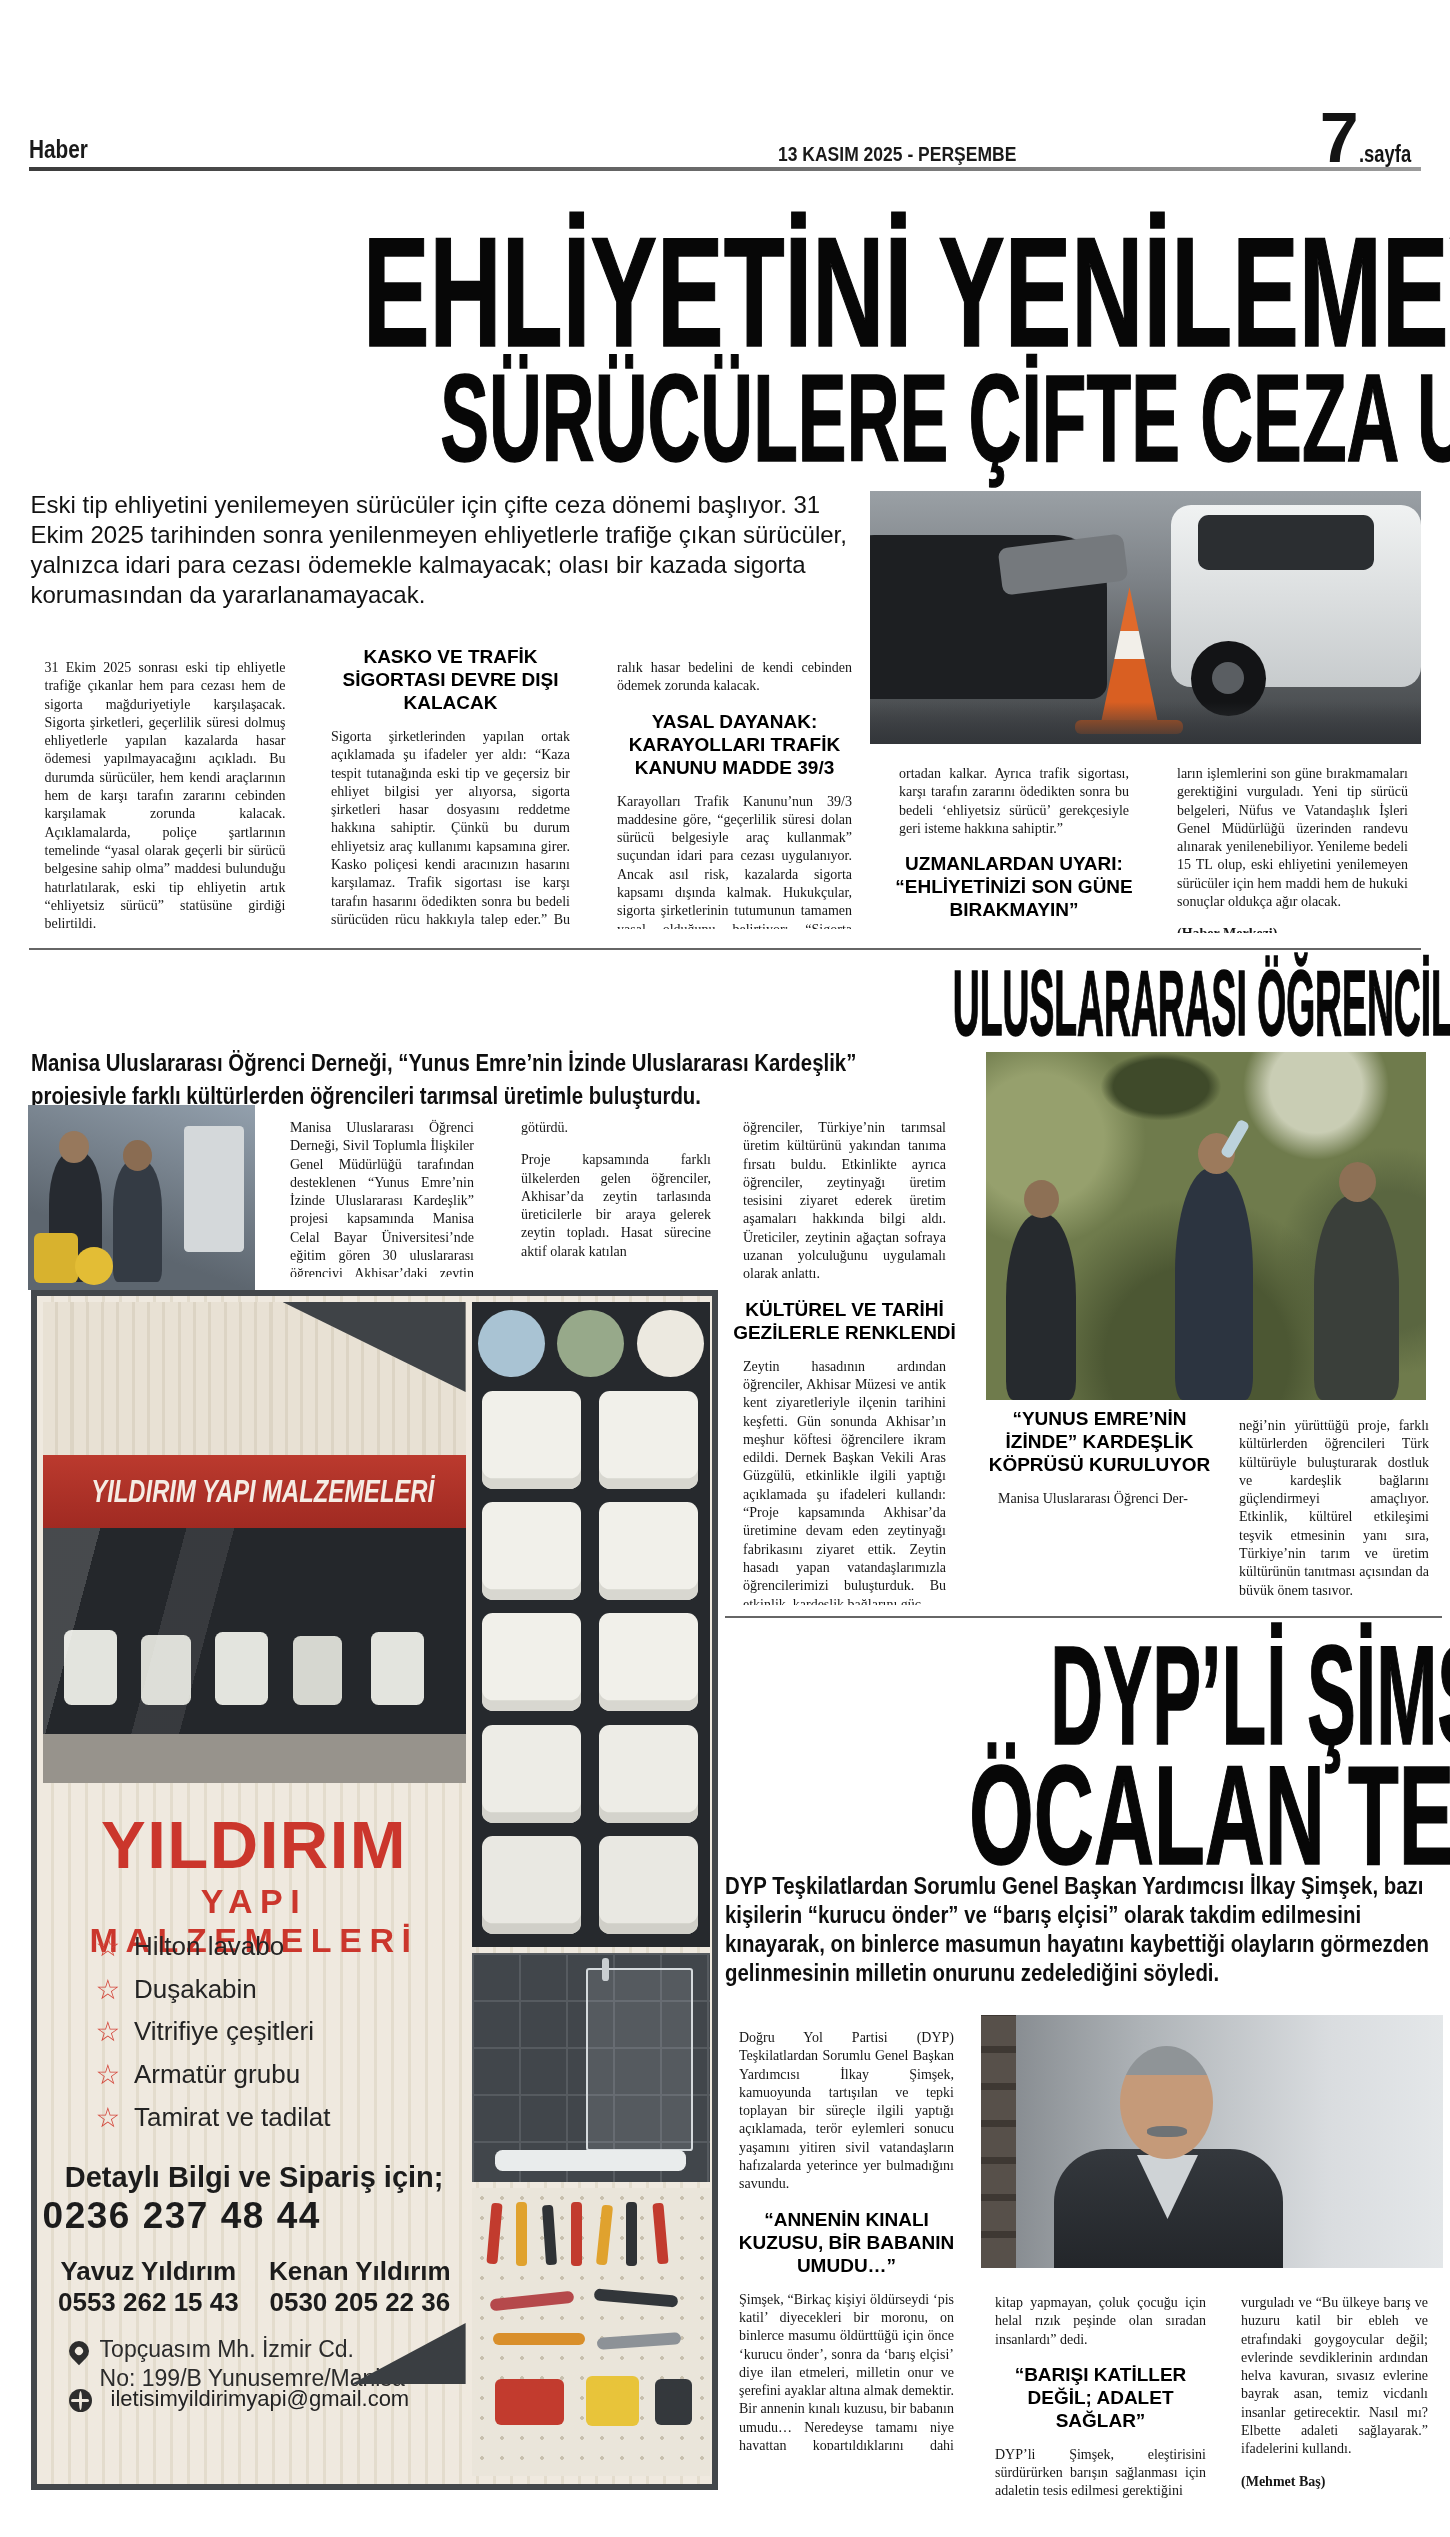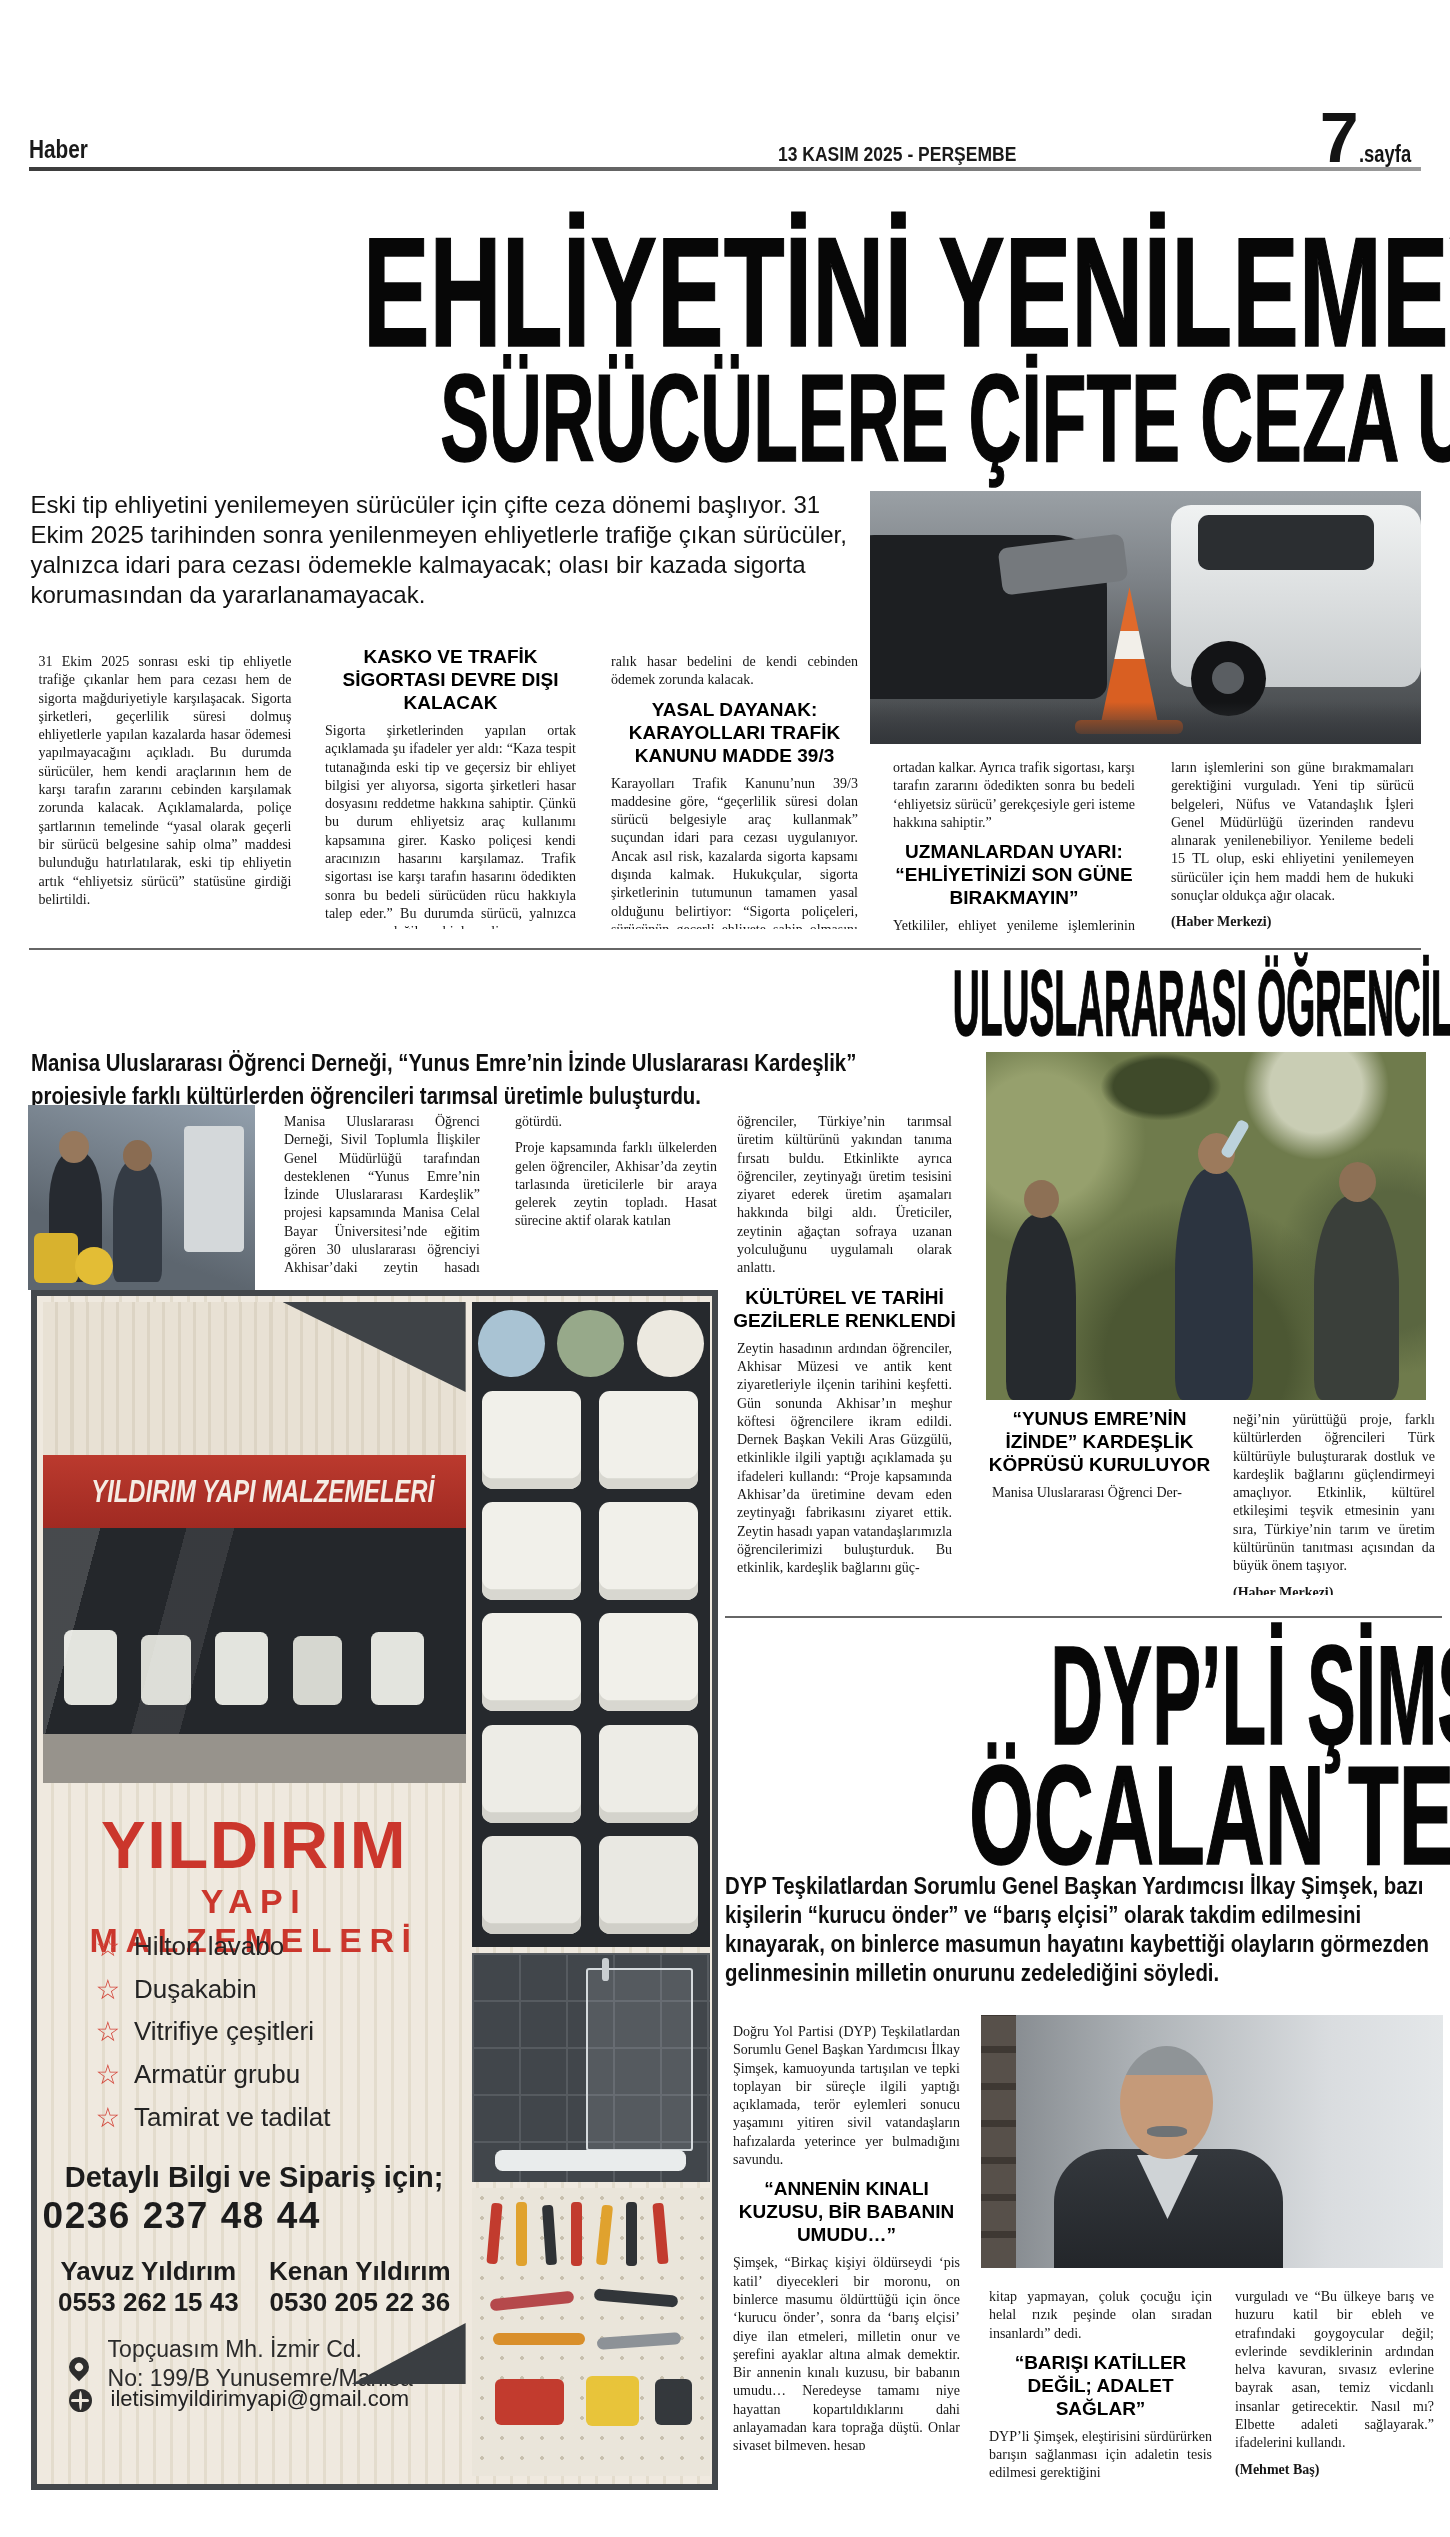--- a/index.html
+++ b/index.html
@@ -17,21 +17,21 @@
   .rule{background:#666}
   
   .hlwrap{position:absolute;text-align:center}
   .hl{display:inline-block;white-space:nowrap;font-family:"Liberation Sans",sans-serif;font-weight:700;color:#070707;line-height:.95;-webkit-text-stroke:1.5px #070707;transform-origin:center top}
   
   .lead1{font-family:"Liberation Sans",sans-serif;font-size:24px;line-height:30px;color:#121212}
   .deck{font-family:"Liberation Sans",sans-serif;font-weight:700;font-size:24px;line-height:33px;color:#0e0e0e;transform-origin:left top;transform:scaleX(.85)}
   .lead3{font-family:"Liberation Sans",sans-serif;font-weight:700;font-size:24px;line-height:29px;color:#0e0e0e;transform-origin:left top;transform:scaleX(.85)}
   
   .col{position:absolute;overflow:hidden;font-family:"Liberation Serif",serif;font-size:14px;line-height:18.3px;text-align:justify;color:#161616}
-  .col p{margin:8px}
+  .col p{margin:14px}
   .col .sh{font-family:"Liberation Sans",sans-serif;font-weight:700;font-size:19px;line-height:23px;text-align:center;color:#000;margin:3.8px 0 3.1px}
   .byline{font-weight:700}
   
   .ph{position:absolute;overflow:hidden}
   .ph i{position:absolute;display:block}
   
   .ad{position:absolute;border:6.9px solid #43474b;background:#ece6da}
   .wood{background:repeating-linear-gradient(90deg,#efe9df 0 13.7px,#e3dccd 13.7px 17px)}
   .ad-red{color:#cb362c}
   .brand1{font-family:"Liberation Sans",sans-serif;font-weight:700;font-size:67px;letter-spacing:1.5px;text-align:center}
@@ -279,21 +279,21 @@
 
       <div class="two-col" style="top:467px;font-size:26px">
         <span>Yavuz Yıldırım</span>
         <span>Kenan Yıldırım</span>
       </div>
       <div class="two-col" style="top:498px;font-size:26px">
         <span>0553 262 15 43</span>
         <span>0530 205 22 36</span>
       </div>
 
-      <div class="abs" style="left:26px;top:546px;display:flex;gap:19px;align-items:center">
+      <div class="abs" style="left:26px;top:546px;display:flex;gap:11px;align-items:flex-start">
         <span class="pin" style="margin-top:6.1px">
             <b></b>
           </span>
         <span class="addr">
           <span style="display:block">Topçuasım Mh. İzmir Cd.</span>
           <span style="display:block">No: 199/B Yunusemre/Manisa</span>
         </span>
       </div>
       <div class="abs" style="left:26px;top:597px;display:flex;gap:19px;align-items:flex-end">
         <span class="globe">

